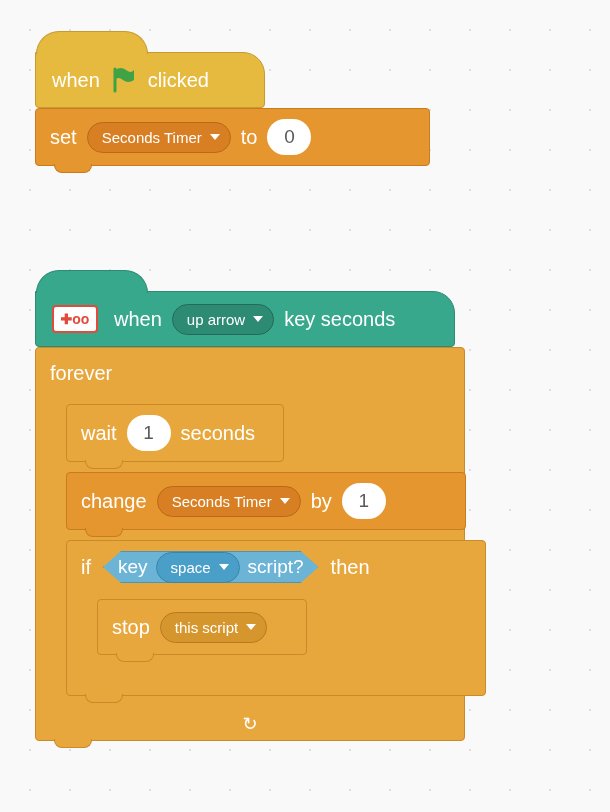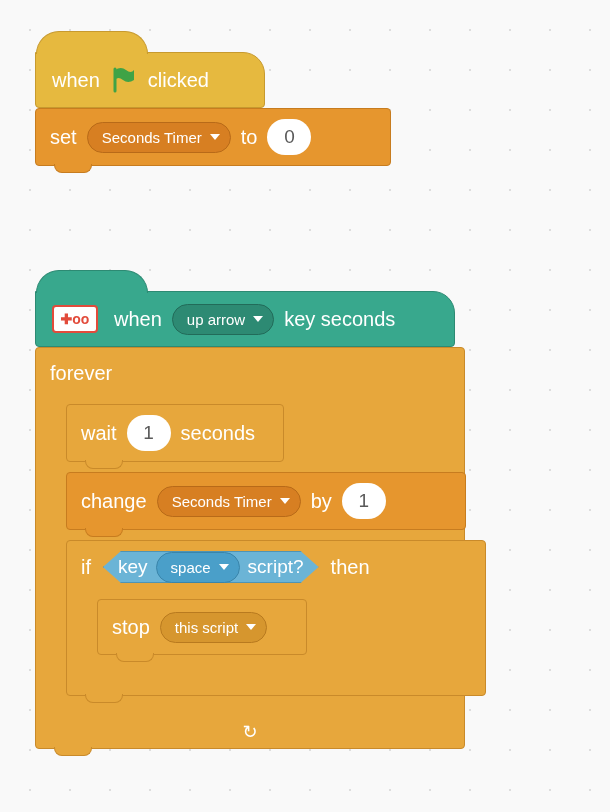--- a/index.html
+++ b/index.html
@@ -187,31 +187,31 @@
 
   .loop-arrow {
     font-size:18px;
   }
 
   
   .script { position:relative; }
 
   .gap { height:90px; }
 
-  .w-set { width:356px; }
+  .w-set { width:395px; }
   .w-wait { width:218px; }
   .w-change { width:400px; }
   .w-forever { width:430px; }
   .w-if { width:420px; }
   .if-bottom { width:420px; }
   .w-stop { width:210px; }
 
   .c-body .stack { margin-bottom:10px; }
   .c-body .stack:last-child { margin-bottom:0; }
-  .c-body .c-block { margin-bottom:12px; }
+  .c-body .c-block { margin-bottom:4px; }
 
 </style>
 </head>
 <body>
 
 <div class="script">
   <div class="hat yellow">
     <span>when</span>
     <span class="flag-icon">
       <svg width="28" height="28" viewBox="0 0 28 28">

